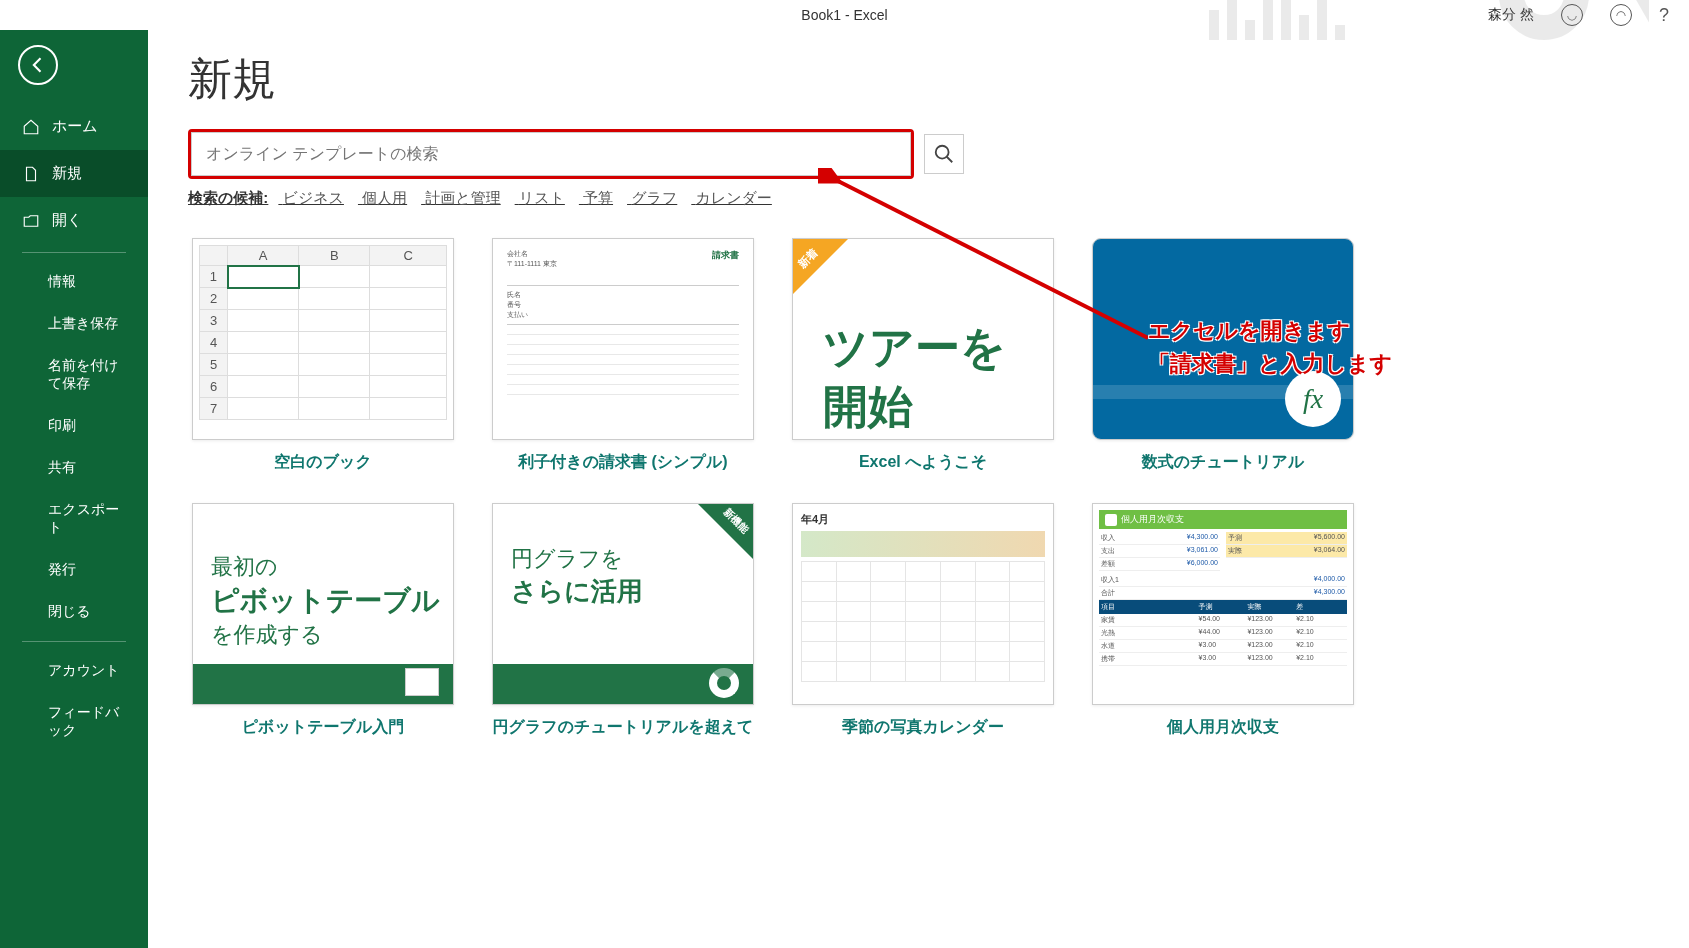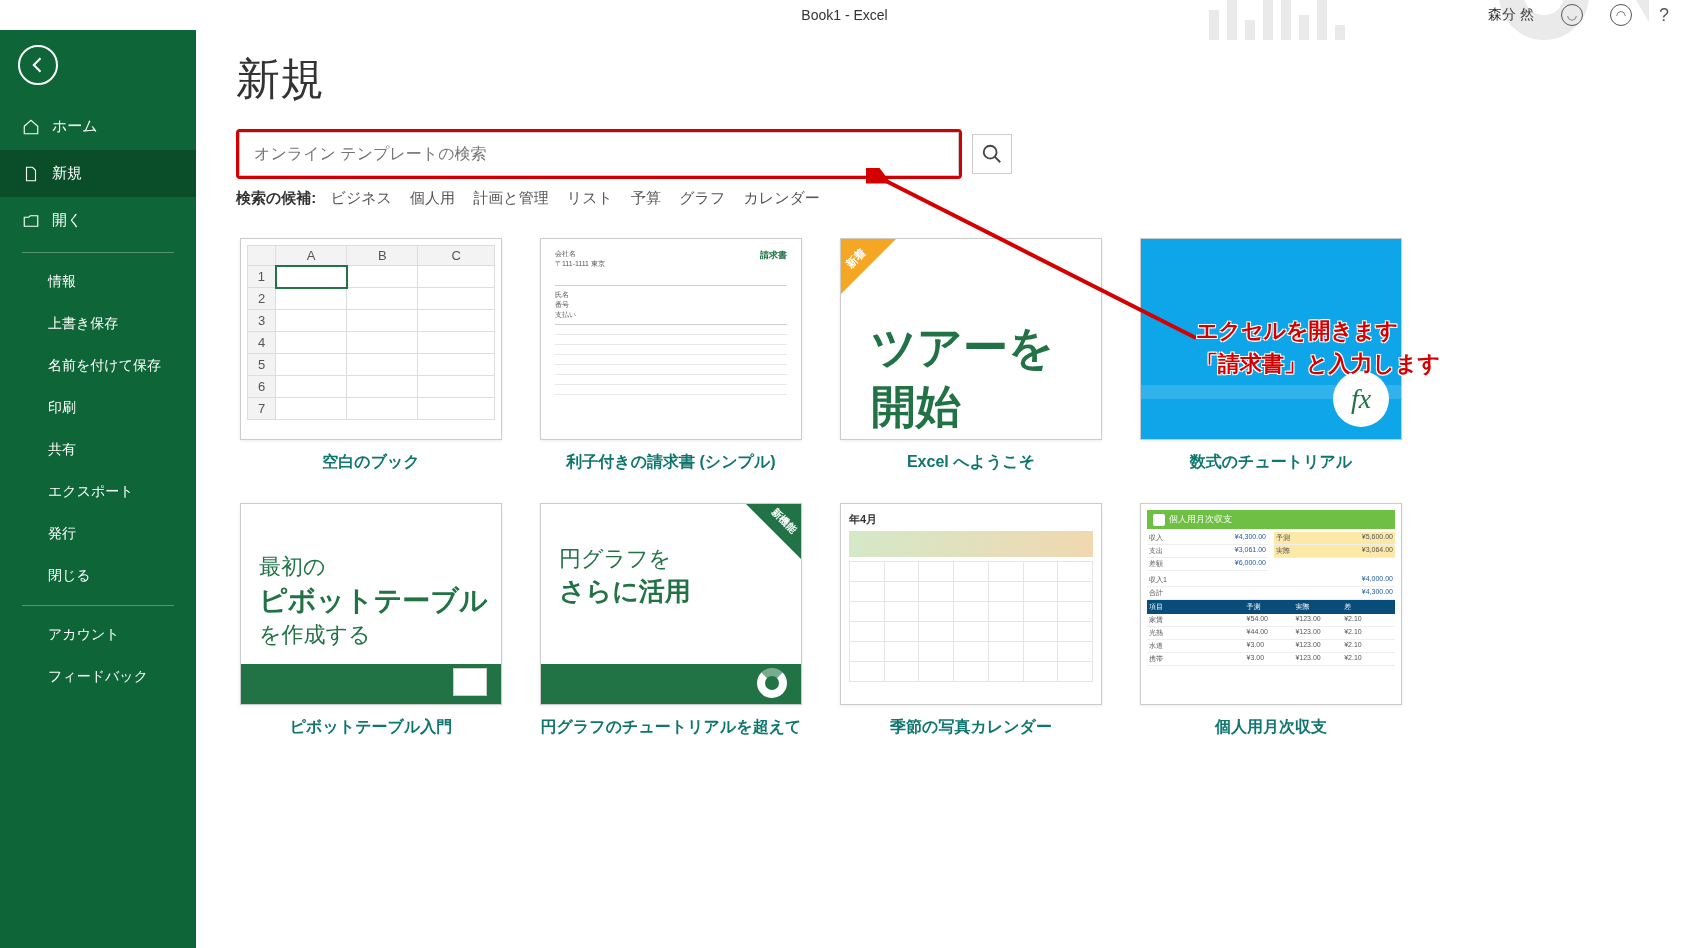--- a/index.html
+++ b/index.html
@@ -13,40 +13,40 @@
 .help-icon { font-size: 18px; color: #555; }
 
 .deco { position: absolute; top: -20px; right: 40px; width: 500px; height: 120px; overflow: hidden; pointer-events: none; opacity: 0.13; }
 .deco .bars { position: absolute; left: 60px; top: 0; display: flex; gap: 8px; align-items: flex-end; height: 60px; }
 .deco .bars div { width: 10px; background: #666; }
 .deco .circ { position: absolute; right: 60px; top: -30px; width: 90px; height: 90px; border: 25px solid #666; border-radius: 50%; }
 .deco .tri { position: absolute; right: -10px; top: -10px; width: 0; height: 0; border-left: 40px solid transparent; border-top: 70px solid #666;}
 
 .container { display: flex; height: calc(100% - 30px); }
 
-.sidebar { width: 196px; background: #0e6537; color: #fff; display: flex; flex-direction: column; padding-top: 15px; }
+.sidebar { width: 148px; background: #0e6537; color: #fff; display: flex; flex-direction: column; padding-top: 15px; }
 .back-btn { width: 40px; height: 40px; border: 2px solid #fff; border-radius: 50%; margin-left: 18px; margin-bottom: 18px; display: flex; align-items: center; justify-content: center; cursor: pointer; }
 .back-btn svg { width: 20px; height: 20px; fill: #fff; }
 .nav-item { padding: 14px 22px; display: flex; align-items: center; gap: 12px; font-size: 15px; cursor: pointer; }
 .nav-item.active { background: #094d29; }
 .nav-item .nicon { width: 18px; height: 18px; display: flex; align-items: center; justify-content: center; }
 .nav-item .nicon svg { width: 18px; height: 18px; fill: none; stroke: #fff; stroke-width: 1.5; }
 .nav-sep { border-top: 1px solid rgba(255,255,255,0.3); margin: 8px 22px; }
 .nav-sub { padding: 12px 22px 12px 48px; font-size: 14px; cursor: pointer; }
 
 .main { flex: 1; padding: 20px 40px 0 40px; overflow: hidden; position: relative; }
 .page-title { font-size: 44px; color: #333; margin-bottom: 20px; }
 
 .search-row { display: flex; align-items: center; gap: 10px; margin-bottom: 10px; }
 .search-wrap { border: 3px solid #d40000; border-radius: 4px; padding: 0; }
 .search-input { width: 720px; height: 44px; border: 1px solid #ccc; padding: 0 14px; font-size: 16px; color: #888; background: #fff; }
 .search-btn { width: 40px; height: 40px; border: 1px solid #ccc; background: #fff; display: flex; align-items: center; justify-content: center; cursor: pointer; }
 .search-btn svg { width: 22px; height: 22px; stroke: #444; fill: none; stroke-width: 2; }
 
-.suggest-row { font-size: 15px; color: #333; margin-bottom: 30px; }
+.suggest-row { font-size: 15px; color: #333; margin-bottom: 30px; text-decoration: underline; }
 .suggest-row .lbl { font-weight: bold; margin-right: 10px; }
 .suggest-row .tag { color: #555; margin-right: 14px; cursor: pointer; }
 
 .grid { display: flex; flex-wrap: wrap; gap: 30px 30px; }
 .card { width: 270px; display: flex; flex-direction: column; align-items: center; cursor: pointer; }
 .thumb { width: 262px; height: 202px; border: 1px solid #ccc; background: #fff; position: relative; overflow: hidden; box-shadow: 0 1px 3px rgba(0,0,0,0.08); }
 .card-label { margin-top: 12px; font-size: 16px; font-weight: bold; color: #0f766e; text-align: center; }
 
 
 .t-blank { padding: 6px; }
@@ -62,21 +62,21 @@
 .t-inv .ttl { color:#217346; font-size:9px; font-weight:bold; }
 .t-inv .rows div { border-bottom:1px solid #e8e8e8; height:10px; }
 
 
 .t-welcome { background:#fff; }
 .t-welcome .badge { position:absolute; left:0; top:0; width:0; height:0; border-top:55px solid #f5a623; border-right:55px solid transparent; }
 .t-welcome .badge-txt { position:absolute; left:4px; top:12px; transform:rotate(-45deg); font-size:11px; color:#fff; font-weight:bold;}
 .t-welcome .txt { position:absolute; left:30px; top:80px; font-size:45px; font-weight:bold; color:#217346; line-height:1.3;}
 
 
-.t-formula { background:#0ea5e9; }
+.t-formula { background:#0369a1;border-radius:9px; }
 .t-formula .fx { position:absolute; right:12px; bottom:12px; width:56px; height:56px; border-radius:50%; background:#fff; display:flex; align-items:center; justify-content:center; font-style:italic; font-size:28px; color:#217346; font-family: "Times New Roman", serif;}
 .t-formula .stripe { position:absolute; left:0; right:0; bottom:40px; height:14px; background:rgba(255,255,255,0.15);}
 
 
 .t-pivot .txt { position:absolute; left:18px; top:48px; font-size:22px; color:#217346; }
 .t-pivot .big { font-size:28px; font-weight:bold; }
 .t-pivot .bar { position:absolute; left:0; right:0; bottom:0; height:40px; background:#217346;}
 .t-pivot .pic { position:absolute; right:14px; bottom:8px; width:34px; height:28px; background:#fff; border:1px solid #ccc;}
 
 

